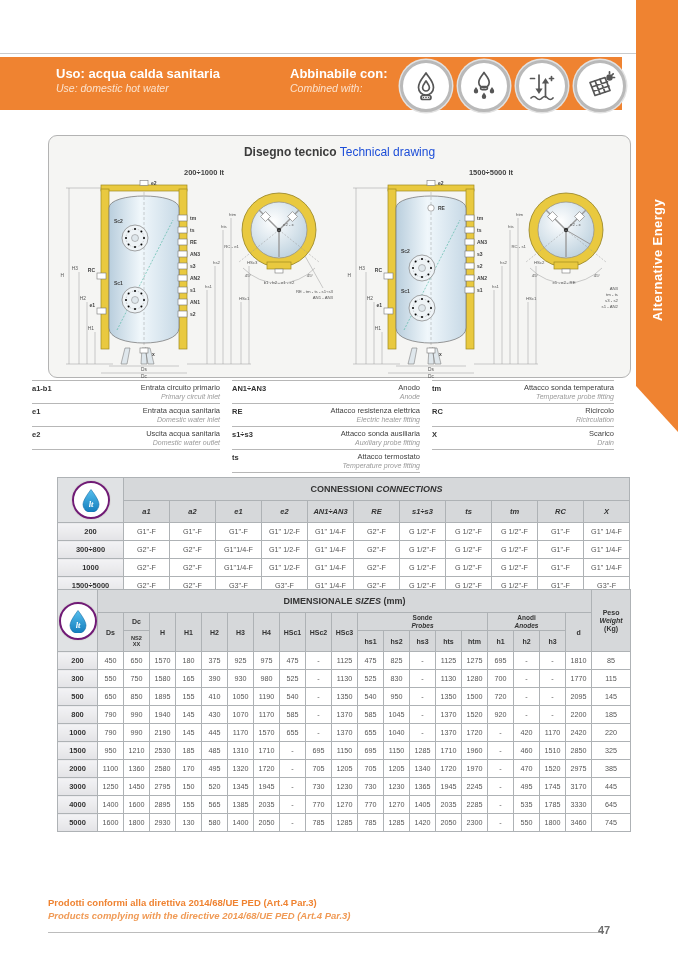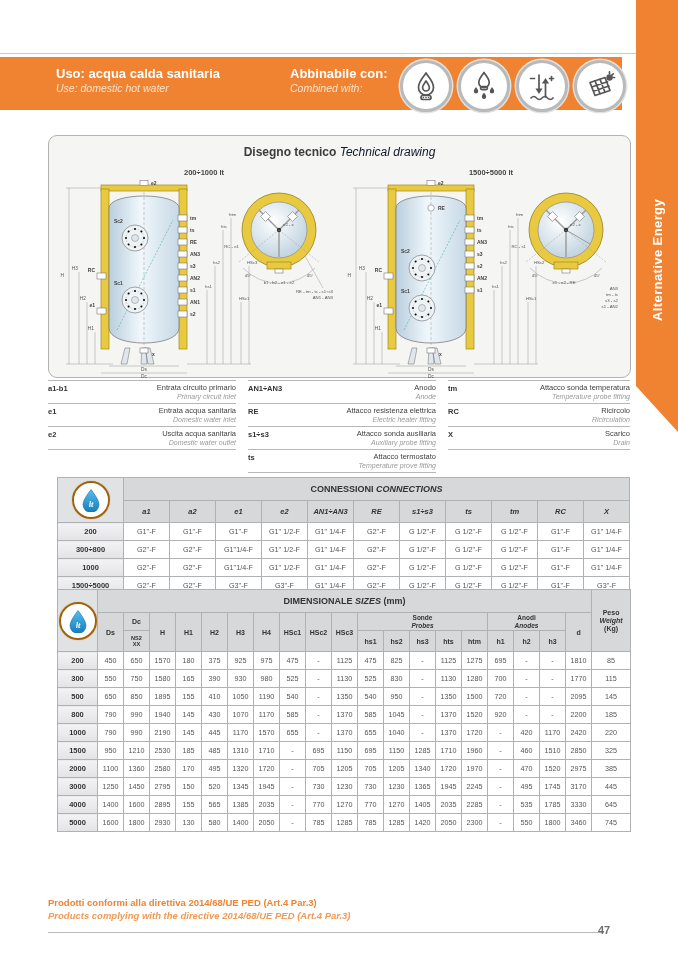--- a/index.html
+++ b/index.html
@@ -21,34 +21,34 @@
   .glyph-fill{fill:#565656;stroke:none;}
 
   
   .side-banner{right:0;top:0;width:42px;height:432px;background:#ef8331;clip-path:polygon(0 0,100% 0,100% 100%,0 386px);}
   .side-banner-text{position:absolute;left:0;top:130px;width:42px;height:260px;display:flex;align-items:center;justify-content:center;writing-mode:vertical-rl;transform:rotate(180deg);font-weight:bold;font-size:13px;color:#ffffff;letter-spacing:.4px;}
 
   
   .drawing-box{left:48px;top:135px;width:581px;height:241px;border:1px solid #b3b3b3;border-radius:9px;background:#f5f5f3;}
   .dw-title{position:absolute;top:9px;left:0;width:100%;text-align:center;font-size:12px;}
   .dw-title .t-it{font-weight:bold;color:#3c3c3c;}
-  .dw-title .t-en{font-style:italic;color:#0f172a;}
+  .dw-title .t-en{color:#1d4ed8;}
   .dw-caption{position:absolute;top:32px;width:180px;text-align:center;font-weight:bold;font-size:7.5px;color:#444;}
   .cap-left{left:65px;} .cap-right{left:352px;}
   .tank-svg{position:absolute;top:44px;width:280px;height:198px;}
   .svg-left{left:6px;} .svg-right{left:293px;}
   .dim{stroke:#9a9a9a;stroke-width:.5;}
   .dimtxt{fill:#555;font-size:4.8px;font-family:"Liberation Sans",sans-serif;}
   .fittxt{fill:#3f3f3f;font-size:5px;font-weight:bold;font-family:"Liberation Sans",sans-serif;}
   .tinytxt{fill:#555;font-size:4.3px;font-family:"Liberation Sans",sans-serif;}
   .ins{fill:#e9c93f;stroke:#a08a1e;stroke-width:.7;}
   .fit{fill:#ffffff;stroke:#777;stroke-width:.6;}
 
   
-  .legend{left:48px;top:380px;width:582px;display:grid;grid-template-columns:188px 188px 182px;column-gap:12px;}
+  .legend{left:32px;top:380px;width:582px;display:grid;grid-template-columns:188px 188px 182px;column-gap:12px;}
   .lg-row{border-top:1px solid #b7b7b7;padding:2px 0 2px 0;display:flex;min-height:16px;}
   .lg-col .lg-row:last-child{border-bottom:1px solid #b7b7b7;}
   .lg-key{font-weight:bold;font-size:7.5px;color:#333;width:52px;flex:none;padding-top:1px;}
   .lg-desc{flex:1;text-align:right;line-height:9px;}
   .lg-it{display:block;font-size:7.5px;color:#3f3f3f;}
   .lg-en{display:block;font-size:7px;font-style:italic;color:#9a9a9a;}
 
   
   table{border-collapse:collapse;table-layout:fixed;}
   .conn-table{position:absolute;left:57px;top:477px;width:573px;}
@@ -58,21 +58,21 @@
   .tbl-title .t-it{font-weight:bold;} .tbl-title .t-en{font-style:italic;font-weight:bold;}
   .col-hd{background:#d6d8da;font-weight:bold;font-size:7.5px;height:19px;text-align:center;color:#333;font-style:italic;}
   .icon-cell{background:#e0e2e4;text-align:center;vertical-align:middle;}
   .row-label{background:linear-gradient(#f3f3f5,#e3e3e6);font-weight:bold;font-size:7.5px;text-align:center;color:#333;height:15px;}
   .val{font-size:7.2px;color:#555;text-align:center;background:#fff;height:15px;}
   .grp-hd{background:#d6d8da;font-size:6.5px;text-align:center;line-height:7.5px;color:#333;}
   .grp-hd .g-it{font-weight:bold;} .grp-hd .g-en{font-style:italic;}
   .sub-hd{background:#d6d8da;font-weight:bold;font-size:7px;height:18px;text-align:center;color:#333;}
   .dc-sub{line-height:6.5px;font-size:5.6px;}
   .peso-hd{background:#d6d8da;font-size:7px;text-align:center;line-height:8px;color:#333;}
-  .drop-badge{width:34px;height:34px;border-radius:50%;background:#fff;border:2px solid #a16207;box-shadow:0 0 0 1px #d8d8d8;display:inline-flex;align-items:center;justify-content:center;}
+  .drop-badge{width:34px;height:34px;border-radius:50%;background:#fff;border:2px solid #701a75;box-shadow:0 0 0 1px #d8d8d8;display:inline-flex;align-items:center;justify-content:center;}
   .drop-badge svg{width:24px;height:24px;}
 
   
   .foot-it{left:48px;top:897px;font-weight:bold;font-size:9.5px;color:#ef8331;}
   .foot-en{left:48px;top:910px;font-style:italic;font-weight:bold;font-size:9.5px;color:#f09a55;}
   .foot-line{left:48px;top:932px;width:556px;height:1px;background:#bcbcbc;}
   .page-num{left:598px;top:924px;width:32px;text-align:left;font-weight:bold;font-size:11px;color:#6f6f6f;}
 </style>
 </head>
 <body>

